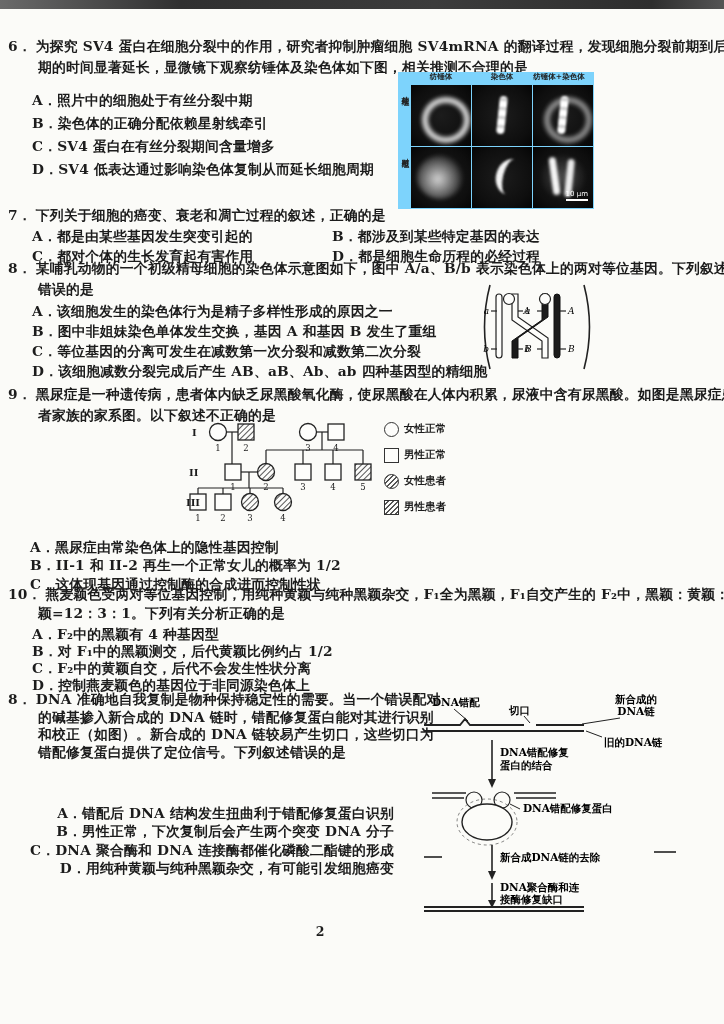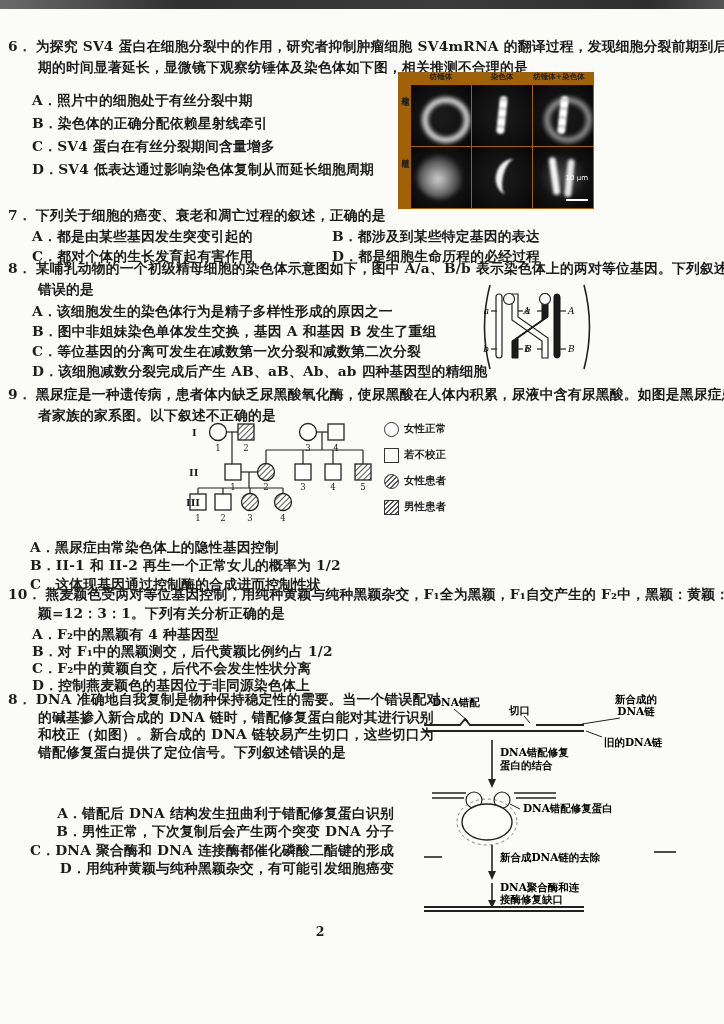--- a/index.html
+++ b/index.html
@@ -28,21 +28,21 @@
   .q8 .opt{line-height:20px;}
   .q9 .stem{line-height:20.5px;width:706px;}
   .q10 .stem{line-height:19px;width:706px;}
   .q10 .opts{margin-top:3px;}
   .q10 .opt{line-height:17px;}
   .q11 .stem{line-height:17.5px;width:404px;}
   .opts-block{position:absolute;font-size:13.8px;font-weight:600;letter-spacing:.2px;margin-top:24px;}
   .opts-block .opt{line-height:18.4px;}
 
   
-  .fig6{position:absolute;left:398px;top:72px;width:196px;height:137px;background:#a16207;}
+  .fig6{position:absolute;left:398px;top:72px;width:196px;height:137px;background:#7dd3fc;}
   .fig6 .colhead{position:absolute;top:0;height:11px;font-size:7.5px;font-weight:700;
     text-align:center;white-space:nowrap;color:#222;font-family:"DejaVu Sans","Liberation Sans",sans-serif;}
   .fig6 .rowlab{position:absolute;left:0;width:12px;font-size:7.5px;font-weight:700;color:#222;
     writing-mode:vertical-rl;text-orientation:upright;letter-spacing:1px;
     font-family:"DejaVu Sans","Liberation Sans",sans-serif;}
   .mcell{position:absolute;width:60px;height:61px;background:
     radial-gradient(circle at 50% 50%,#1c1c1c 0%,#0e0e0e 70%,#050505 100%);overflow:hidden;}
   .mcell>div{position:absolute;}
   .ball{left:11px;top:12px;width:36px;height:34px;border-radius:50%;
     border:6px solid rgba(255,255,255,.82);filter:blur(2px);}
@@ -55,21 +55,21 @@
     filter:blur(2px);}
   .crescent{left:24px;top:12px;width:22px;height:36px;border-radius:50%;
     border-left:7px solid rgba(255,255,255,.95);filter:blur(1.3px);transform:rotate(14deg);}
   .band1{left:18px;top:10px;width:7px;height:38px;background:rgba(255,255,255,.95);
     border-radius:4px;filter:blur(1.4px);transform:rotate(-8deg);}
   .band2{left:33px;top:12px;width:7px;height:38px;background:rgba(255,255,255,.9);
     border-radius:4px;filter:blur(1.4px);transform:rotate(6deg);}
   .halo{left:6px;top:6px;width:48px;height:48px;border-radius:50%;
     background:radial-gradient(circle,rgba(255,255,255,.22),transparent 70%);filter:blur(2px);}
   .scaletext{position:absolute;right:5px;bottom:7px;color:#fff;font-size:7px;
-    font-family:"DejaVu Sans","Liberation Sans",sans-serif;border-bottom:2px solid #fff;padding-bottom:17px;}
+    font-family:"DejaVu Sans","Liberation Sans",sans-serif;border-bottom:2px solid #fff;padding-bottom:1px;}
 
   
   .fig8{position:absolute;left:477px;top:280px;}
   .fig9{position:absolute;left:178px;top:410px;}
   .legend{position:absolute;left:384px;top:416px;font-size:10.5px;font-weight:600;}
   .legend-row{display:flex;align-items:center;height:26px;text-align:right;}
   .lsym{width:13px;height:13px;border:1.2px solid #333;margin-right:5px;flex:0 0 auto;background:#fdfdfb;}
   .lsym.circle{border-radius:50%;}
   .lsym.hatch{background:repeating-linear-gradient(135deg,#fdfdfb 0 2px,#555 2px 3.4px);}
   .fig11{position:absolute;left:424px;top:692px;}
@@ -250,21 +250,21 @@
 </svg>
 </div>
 
 <div class="legend">
   <div class="legend-row">
       <span class="lsym circle"></span>
       <span>女性正常</span>
     </div>
   <div class="legend-row">
       <span class="lsym"></span>
-      <span>若不校正</span>
+      <span>男性正常</span>
     </div>
   <div class="legend-row">
       <span class="lsym circle hatch"></span>
       <span>女性患者</span>
     </div>
   <div class="legend-row">
       <span class="lsym hatch"></span>
       <span>男性患者</span>
     </div>
 </div>

